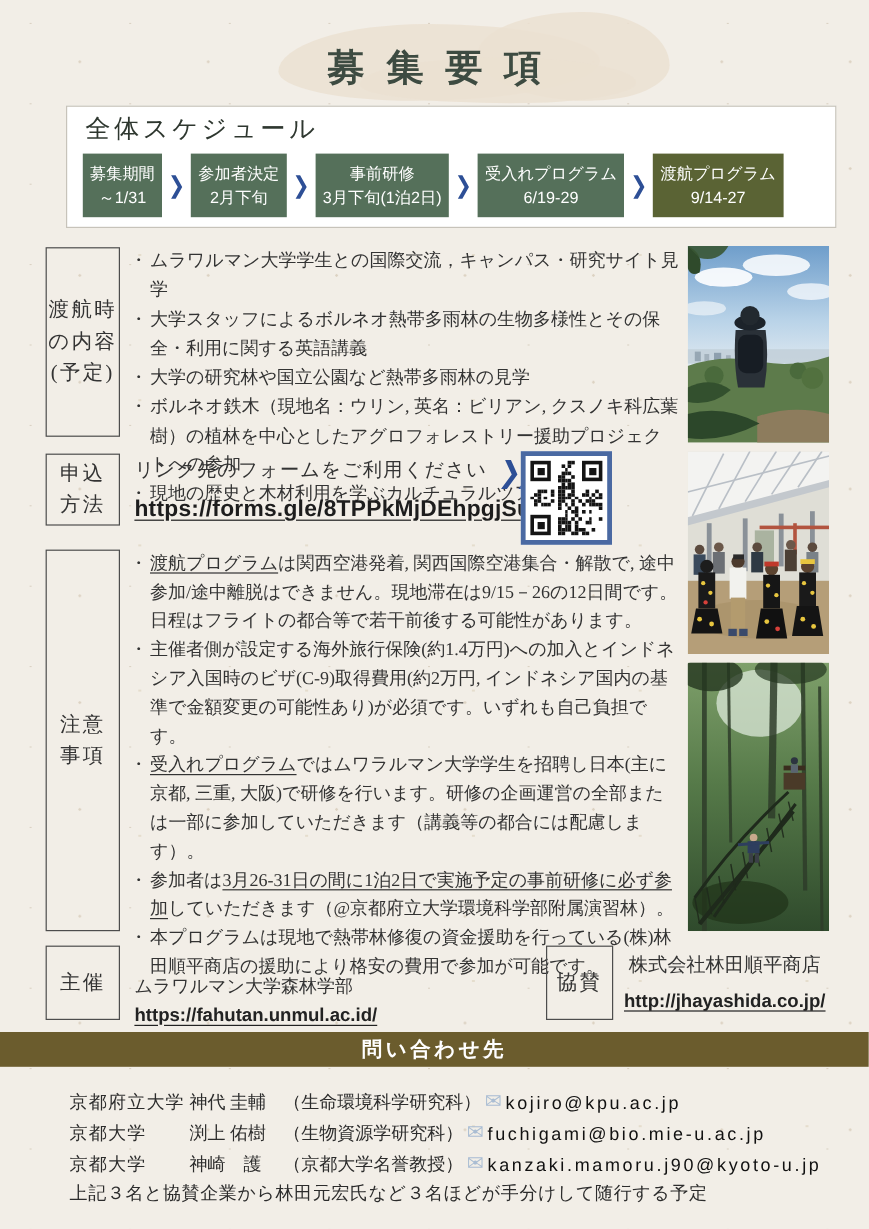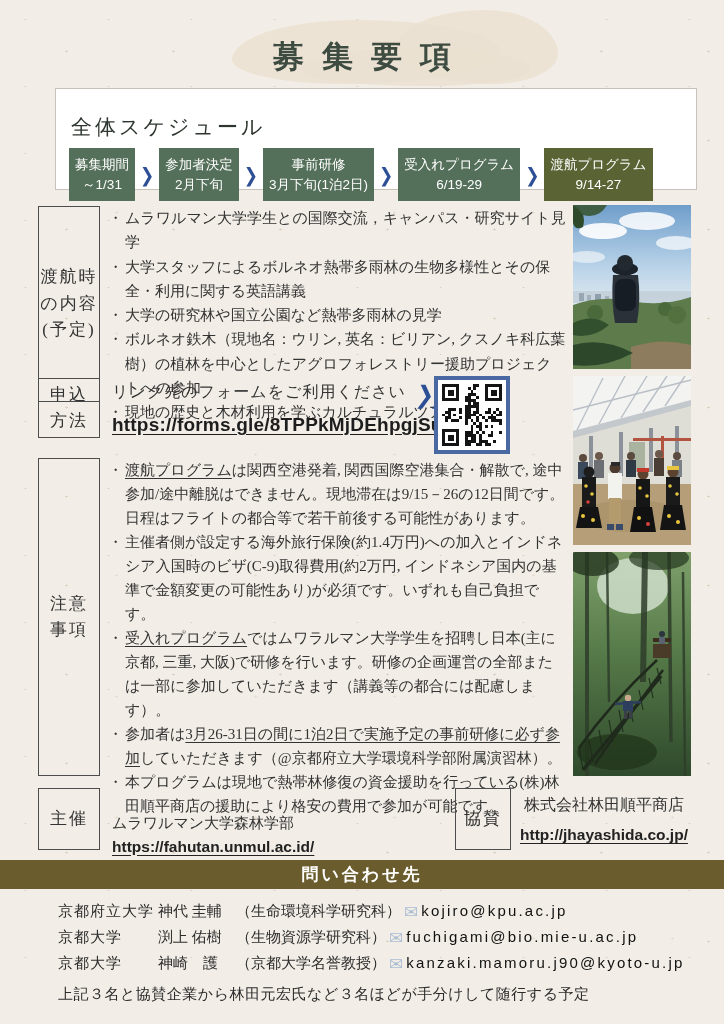--- a/index.html
+++ b/index.html
@@ -26,21 +26,21 @@
   .blob3{ left:300px; top:48px; width:230px; height:38px; border-radius:50% 50% 45% 55% / 60% 55% 45% 40%; }
   h1.title{
     position:absolute; left:0; top:36px; width:100%;
     text-align:center; font-size:31px; font-weight:600;
     letter-spacing:18px; text-indent:18px; color:#3d4b41;
   }
 
   
   .schedule-panel{
     left:55px; top:88px; width:642px; height:102px;
-    background:#fff; border:1px solid #c7c3ba; padding:22px 13px;
+    background:#fff; border:1px solid #c7c3ba; padding:2px 13px;
   }
   .schedule-heading{ font-size:21px; font-weight:500; letter-spacing:3px; color:#2e372f; margin:2px 0 7px 2px; }
   .flow{ display:flex; align-items:center; gap:5px; }
   .step{
     background:#55705a; color:#fff; text-align:center;
     font-family:"Liberation Sans","DejaVu Sans",sans-serif;
     font-size:13.5px; line-height:1.45; padding:7px 6px; flex:0 0 auto;
   }
   .step span{ display:block; }
   .step.alt{ background:#5a6334; }
@@ -102,21 +102,21 @@
   
   .band{
     left:0; top:860px; width:724px; height:29px; background:#6b5c2d;
     display:flex; align-items:center; justify-content:center;
   }
   .band span{
     color:#fff; font-family:"Liberation Sans","DejaVu Sans",sans-serif;
     font-weight:bold; font-size:17px; letter-spacing:3px;
   }
   .contacts{ left:58px; top:902px; width:640px; }
-  .contact-row{ display:flex; align-items:flex-start; height:26px; font-size:15px; color:#2c2c2c; }
+  .contact-row{ display:flex; align-items:flex-end; height:26px; font-size:15px; color:#2c2c2c; }
   .c-org{ width:100px; letter-spacing:1px; }
   .c-name{ width:78px; }
   .c-dept{ margin-right:3px; }
   .envelope{ color:#aabdd3; font-family:"DejaVu Sans",sans-serif; font-size:17px; margin-right:3px; }
   .c-email{
     font-family:"Liberation Sans","DejaVu Sans",sans-serif;
     font-size:15px; letter-spacing:2.2px; color:#111; font-weight:500;
   }
   .contact-note{ margin-top:5px; font-size:15px; letter-spacing:.5px; color:#2c2c2c; }
 
@@ -155,21 +155,21 @@
       <span>6/19-29</span>
     </div>
     <span class="flow-arrow">❯</span>
     <div class="step alt">
       <span>渡航プログラム</span>
       <span>9/14-27</span>
     </div>
   </div>
 </section>
 
-<div class="label-box" style="top:206px;height:196px;">
+<div class="label-box" style="top:206px;height:158px;">
   <span>渡航時</span>
   <span>の内容</span>
   <span>(予定)</span>
 </div>
 <ul class="bullets contents-bullets" style="top:206px;">
   <li>ムラワルマン大学学生との国際交流，キャンパス・研究サイト見学</li>
   <li>大学スタッフによるボルネオ熱帯多雨林の生物多様性とその保全・利用に関する英語講義</li>
   <li>大学の研究林や国立公園など熱帯多雨林の見学</li>
   <li>ボルネオ鉄木（現地名：ウリン, 英名：ビリアン, クスノキ科広葉樹）の植林を中心としたアグロフォレストリー援助プロジェクトへの参加</li>
   <li>現地の歴史と木材利用を学ぶカルチュラルツアー</li>

